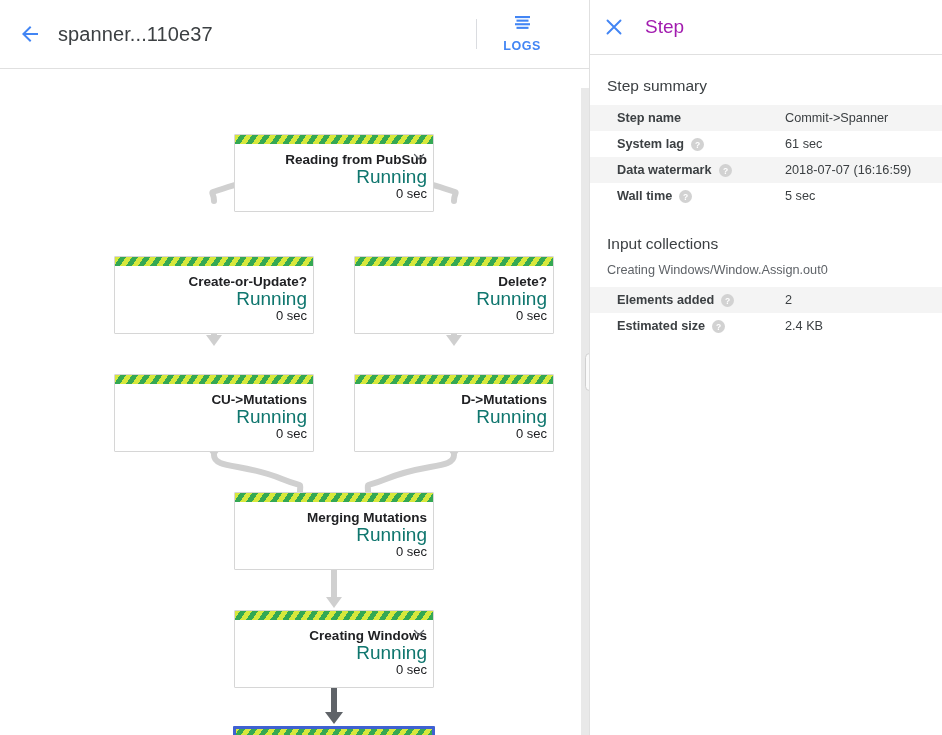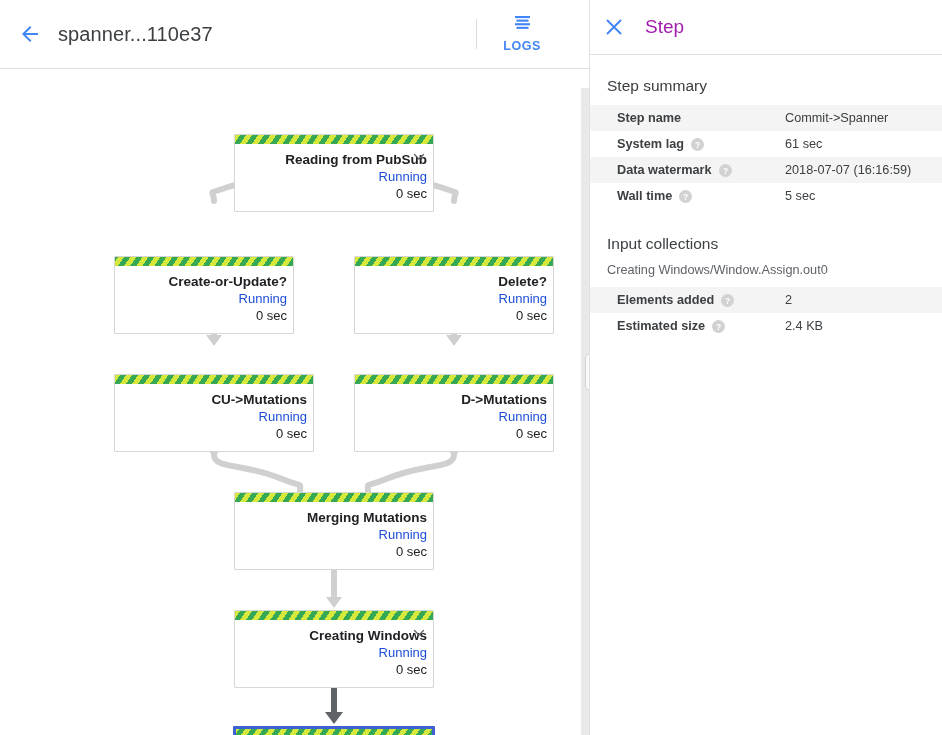--- a/index.html
+++ b/index.html
@@ -142,22 +142,22 @@
   }
 
   .node-title {
     font-size: 13.5px;
     font-weight: bold;
     color: #202124;
     line-height: 17px;
     white-space: nowrap;
   }
   .node-status {
-    font-size: 13px;
-    color: #1d4ed8;
+    font-size: 19px;
+    color: #0f766e;
     line-height: 17px;
   }
   .node-time {
     font-size: 13px;
     color: #202124;
     line-height: 17px;
   }
 
   .node-chevron {
     position: absolute;
@@ -358,21 +358,21 @@
             <svg width="14" height="14" viewBox="0 0 14 14">
                 <path d="M2.5 4.5 L7 9 L11.5 4.5" stroke="#5f6368" stroke-width="1.3" fill="none" stroke-linecap="round"></path>
               </svg>
           </div>
           <div class="node-title">Reading from PubSub</div>
           <div class="node-status">Running</div>
           <div class="node-time">0 sec</div>
         </div>
       </div>
 
-      <div class="node" style="left:114px; top:187px; width:180px;">
+      <div class="node" style="left:114px; top:187px; width:200px;">
         <div class="node-stripe"></div>
         <div class="node-body">
           <div class="node-title">Create-or-Update?</div>
           <div class="node-status">Running</div>
           <div class="node-time">0 sec</div>
         </div>
       </div>
 
       <div class="node" style="left:354px; top:187px; width:200px;">
         <div class="node-stripe"></div>

